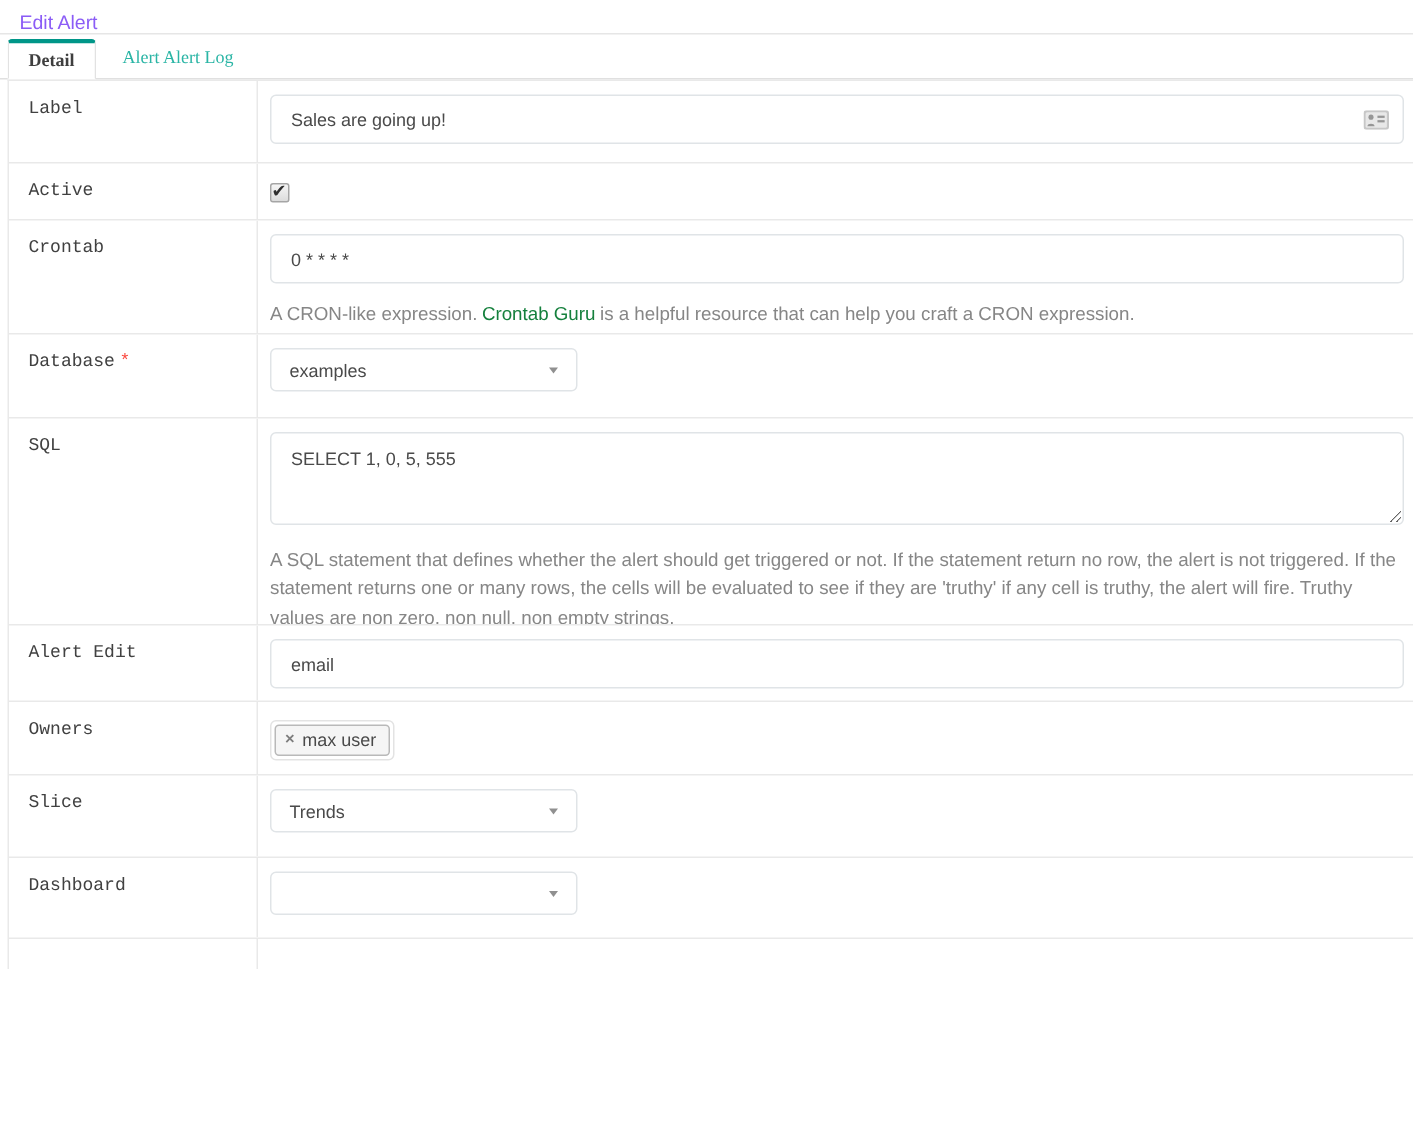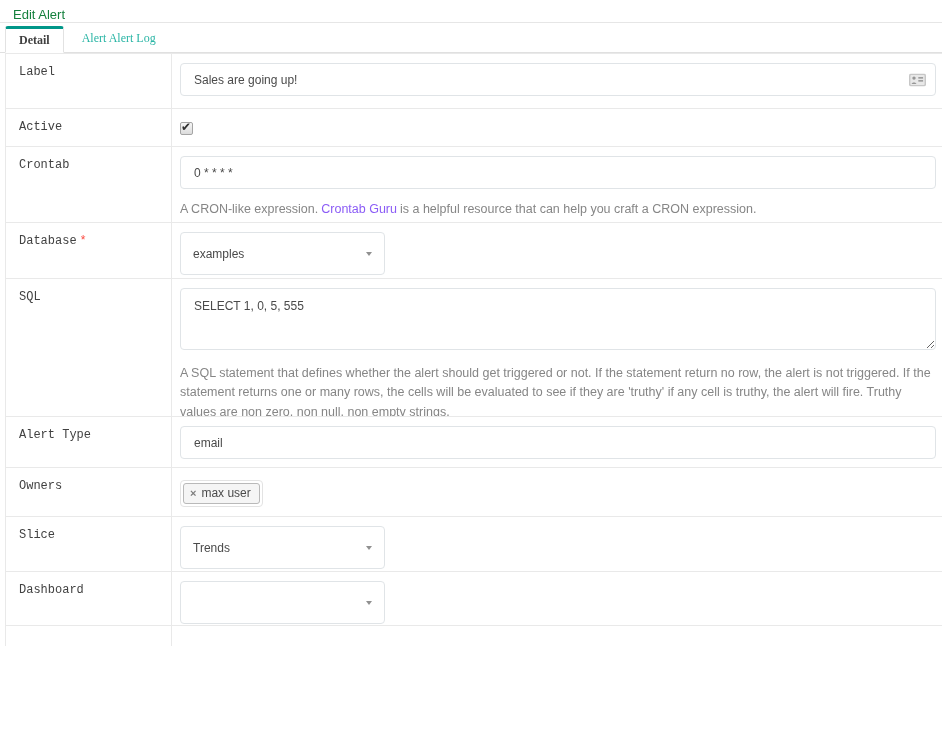--- a/index.html
+++ b/index.html
@@ -5,21 +5,21 @@
   * { box-sizing: border-box; margin: 0; padding: 0; }
   html, body {
     width: 942px; height: 755px; overflow: hidden;
     background: #ffffff;
     font-family: "Liberation Sans", "DejaVu Sans", sans-serif;
     font-size: 12px; color: #454545;
   }
   
   .page-title {
     height: 23px; padding: 7px 0 0 13px;
-    font-size: 13px; font-weight: 500; color: #15803d;
+    font-size: 13px; font-weight: 500; color: #8b5cf6;
     border-bottom: 1px solid #e6e6e6;
   }
   
   .tabs {
     height: 30px; padding-left: 5px;
     display: flex; align-items: flex-end;
     border-bottom: 1px solid #e0e0e0;
   }
   .tab {
     display: flex; align-items: center;
@@ -65,36 +65,36 @@
   .input-wrap { position: relative; }
   .input-wrap .text-input { padding-right: 44px; }
   .contact-icon {
     position: absolute; right: 10px; top: 50%; transform: translateY(-50%);
     line-height: 0;
   }
   .help {
     margin-top: 11px; padding-right: 2px;
     color: #868686; font-size: 12.5px; line-height: 1.55;
   }
-  .help-link { color: #8b5cf6; text-decoration: none; margin: 0 3px; cursor: pointer; }
+  .help-link { color: #15803d; text-decoration: none; margin: 0 3px; cursor: pointer; }
   
   .checkbox {
     position: relative; display: inline-block;
     width: 13px; height: 13px; margin-top: 4px;
     border: 1px solid #a5a5a5; border-radius: 2px;
     background: linear-gradient(#f6f6f6, #dcdcdc);
     cursor: pointer;
   }
   .checkbox .check {
     position: absolute; top: -3px; left: 0px;
     font-size: 12px; color: #2f2f2f;
   }
   
   .select {
-    width: 205px; height: 43px;
+    width: 205px; height: 29px;
     border: 1px solid #e0e4e7; border-radius: 4px;
     display: flex; align-items: center; justify-content: space-between;
     padding: 0 12px; background: #fff; cursor: pointer;
     color: #4a4a4a;
   }
   .caret {
     width: 0; height: 0;
     border-left: 3.5px solid transparent;
     border-right: 3.5px solid transparent;
     border-top: 4.5px solid #909090;
@@ -174,21 +174,21 @@
 
     <div class="row" style="height:138px">
       <div class="cell-label">SQL</div>
       <div class="cell-field">
         <textarea class="textarea" style="">SELECT 1, 0, 5, 555</textarea>
         <div class="help">A SQL statement that defines whether the alert should get triggered or not. If the statement return no row, the alert is not triggered. If the statement returns one or many rows, the cells will be evaluated to see if they are 'truthy' if any cell is truthy, the alert will fire. Truthy values are non zero, non null, non empty strings.</div>
       </div>
     </div>
 
     <div class="row" style="height:51px">
-      <div class="cell-label">Alert Type</div>
+      <div class="cell-label">Alert Edit</div>
       <div class="cell-field">
         <input class="text-input" type="text" value="email" style="">
       </div>
     </div>
 
     <div class="row" style="height:49px">
       <div class="cell-label">Owners</div>
       <div class="cell-field">
         <div class="tag-box">
           <span class="tag">

